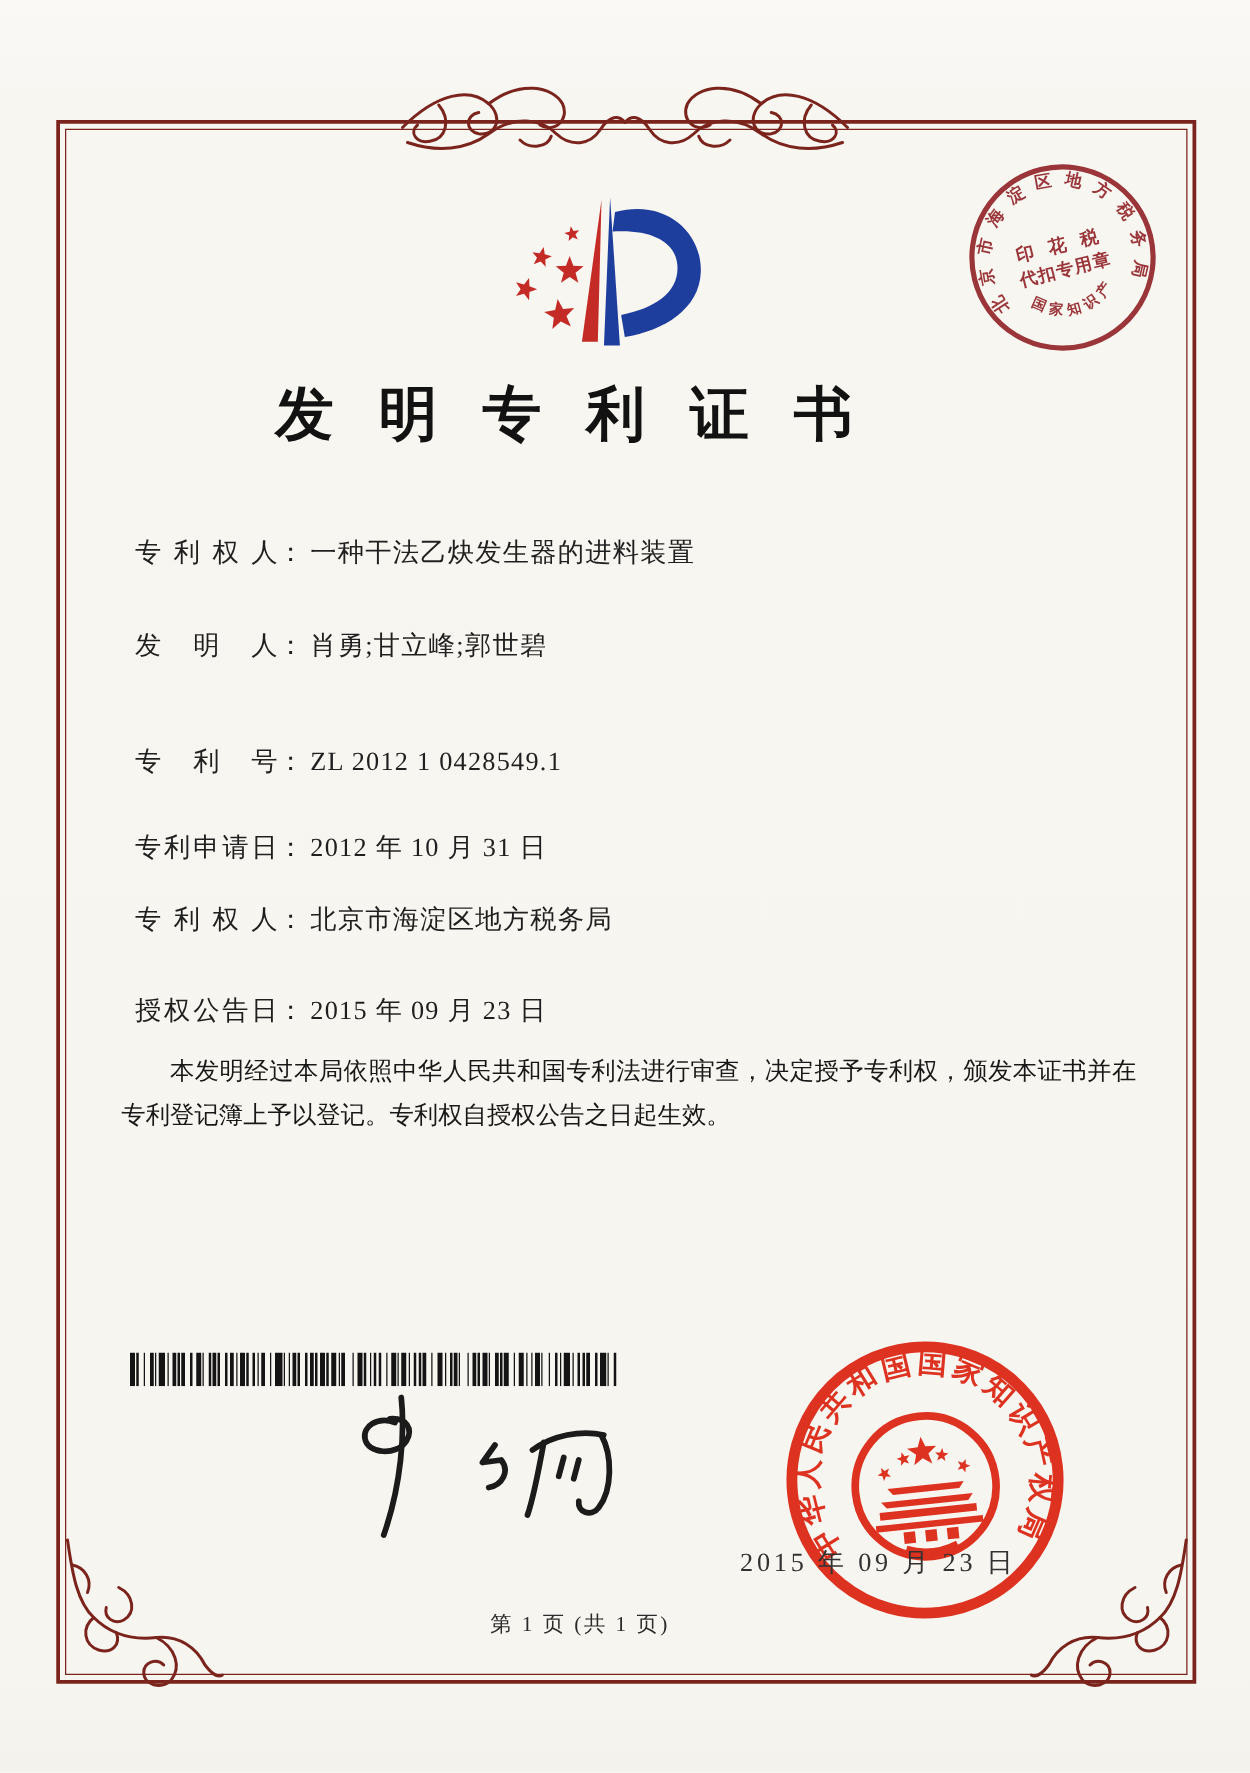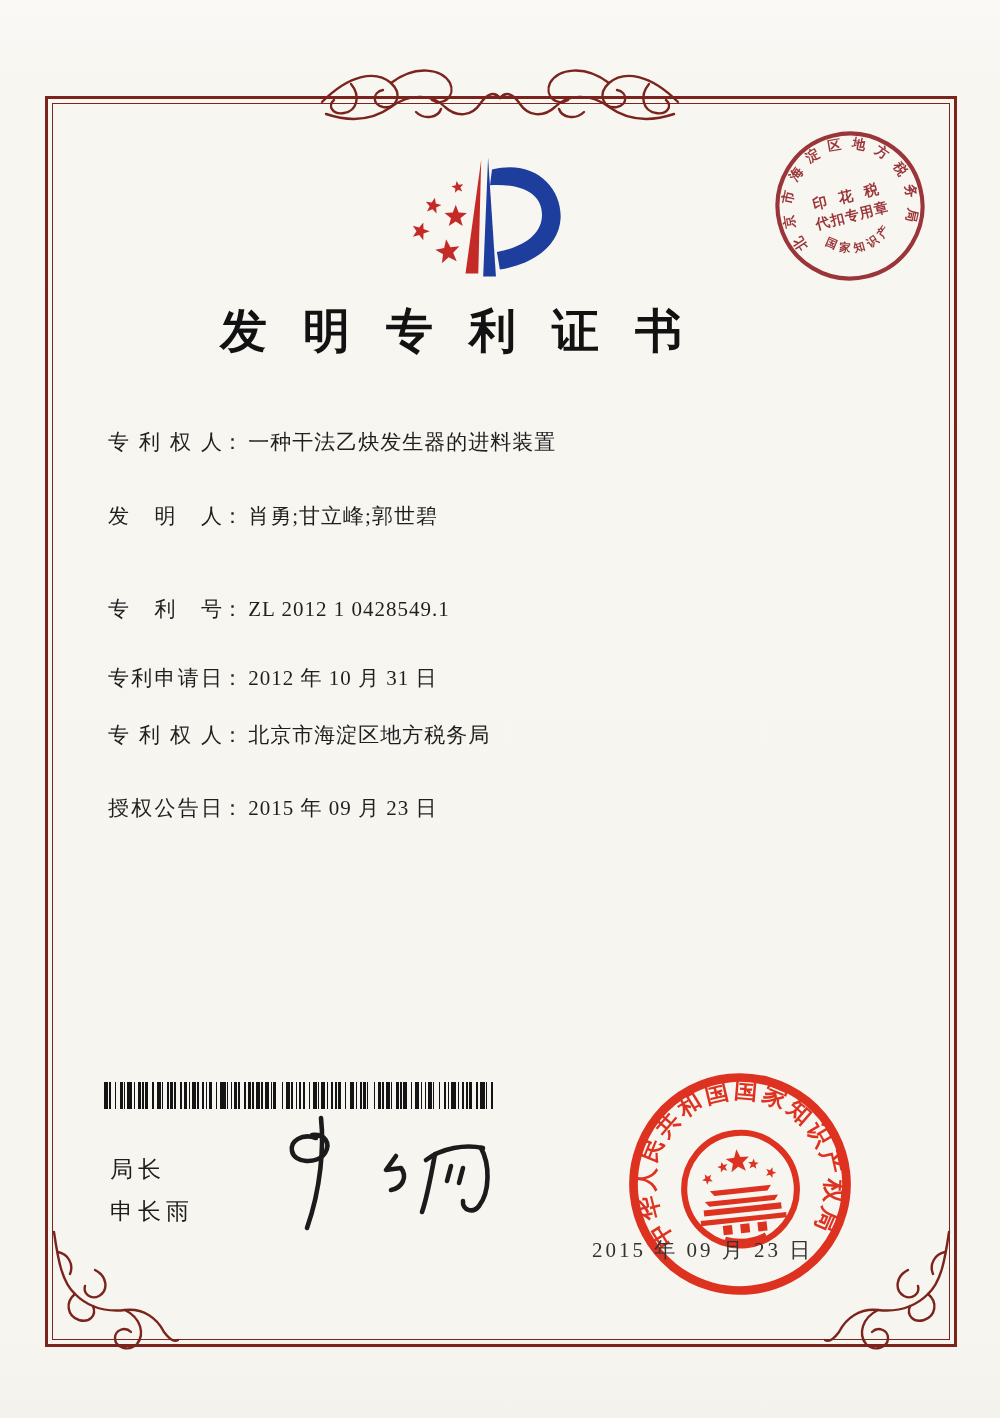--- a/index.html
+++ b/index.html
@@ -168,28 +168,25 @@
       <span class="field-label">专利权人</span><span class="field-colon">：</span>
       <span class="field-value">北京市海淀区地方税务局</span>
     </div>
     <div class="field-row" style="top:366px;">
       <span class="field-label">授权公告日</span><span class="field-colon">：</span>
       <span class="field-value">2015 年 09 月 23 日</span>
     </div>
   </div>
 
   <div class="body-text">
+    <p>本发明经过本局依照中华人民共和国专利法进行审查，决定授予专利权，颁发本证书并在专利登记簿上予以登记。专利权自授权公告之日起生效。</p>
   </div>
 
   <div class="barcode"><span style="width:3.8px"></span><i style="width:1.4px"></i><span style="width:1.4px"></span><i style="width:4.1px"></i><span style="width:1.4px"></span><i style="width:3.8px"></i><span style="width:2.7px"></span><i style="width:1.4px"></i><span style="width:1.4px"></span><i style="width:1.4px"></i><span style="width:5.7px"></span><i style="width:1.4px"></i><span style="width:1.4px"></span><i style="width:2.7px"></i><span style="width:2.7px"></span><i style="width:1.9px"></i><span style="width:1.4px"></span><i style="width:1.4px"></i><span style="width:2.7px"></span><i style="width:4.1px"></i><span style="width:1.9px"></span><i style="width:2.7px"></i><span style="width:4.1px"></span><i style="width:1.4px"></i><span style="width:1.4px"></span><i style="width:3.8px"></i><span style="width:1.4px"></span><i style="width:1.4px"></i><span style="width:2.7px"></span><i style="width:1.4px"></i><span style="width:1.9px"></span><i style="width:4.1px"></i><span style="width:1.4px"></span><i style="width:2.7px"></i><span style="width:2.7px"></span><i style="width:1.9px"></i><span style="width:1.4px"></span><i style="width:1.4px"></i><span style="width:4.1px"></span><i style="width:1.4px"></i><span style="width:1.9px"></span><i style="width:2.7px"></i><span style="width:2.7px"></span><i style="width:1.4px"></i><span style="width:1.4px"></span><i style="width:1.9px"></i><span style="width:2.7px"></span><i style="width:4.1px"></i><span style="width:1.4px"></span><i style="width:2.7px"></i><span style="width:5.7px"></span><i style="width:1.4px"></i><span style="width:1.4px"></span><i style="width:2.7px"></i><span style="width:1.4px"></span><i style="width:1.9px"></i><span style="width:2.7px"></span><i style="width:1.4px"></i><span style="width:1.4px"></span><i style="width:4.1px"></i><span style="width:1.9px"></span><i style="width:2.7px"></i><span style="width:2.7px"></span><i style="width:1.4px"></i><span style="width:1.4px"></span><i style="width:1.9px"></i><span style="width:4.1px"></span><i style="width:1.4px"></i><span style="width:1.4px"></span><i style="width:2.7px"></i><span style="width:3.8px"></span><i style="width:1.4px"></i><span style="width:1.4px"></span><i style="width:1.4px"></i><span style="width:2.7px"></span><i style="width:5.7px"></i><span style="width:1.4px"></span><i style="width:2.7px"></i><span style="width:4.1px"></span><i style="width:1.4px"></i><span style="width:1.9px"></span><i style="width:2.7px"></i><span style="width:1.4px"></span><i style="width:1.4px"></i><span style="width:2.7px"></span><i style="width:1.9px"></i><span style="width:1.4px"></span><i style="width:4.1px"></i><span style="width:1.4px"></span><i style="width:2.7px"></i><span style="width:3.8px"></span><i style="width:1.4px"></i><span style="width:1.4px"></span><i style="width:1.4px"></i><span style="width:4.1px"></span><i style="width:1.9px"></i><span style="width:1.4px"></span><i style="width:2.7px"></i><span style="width:2.7px"></span><i style="width:1.4px"></i><span style="width:1.9px"></span><i style="width:1.4px"></i><span style="width:2.7px"></span><i style="width:4.1px"></i><span style="width:1.4px"></span><i style="width:3.8px"></i><span style="width:4.1px"></span><i style="width:1.4px"></i><span style="width:1.4px"></span><i style="width:2.7px"></i><span style="width:1.9px"></span><i style="width:1.4px"></i><span style="width:2.7px"></span><i style="width:1.4px"></i><span style="width:1.4px"></span><i style="width:5.7px"></i><span style="width:1.4px"></span><i style="width:2.7px"></i><span style="width:2.7px"></span><i style="width:1.4px"></i><span style="width:1.9px"></span><i style="width:1.4px"></i><span style="width:4.1px"></span><i style="width:1.4px"></i><span style="width:1.4px"></span><i style="width:3.8px"></i><span style="width:2.7px"></span><i style="width:1.4px"></i><span style="width:1.4px"></span><i style="width:1.4px"></i><span style="width:3.8px"></span><i style="width:4.1px"></i><span style="width:1.4px"></span><i style="width:2.7px"></i><span style="width:4.1px"></span><i style="width:1.9px"></i><span style="width:1.4px"></span><i style="width:2.7px"></i><span style="width:1.4px"></span><i style="width:1.4px"></i><span style="width:3.8px"></span><i style="width:1.4px"></i><span style="width:1.4px"></span><i style="width:4.1px"></i><span style="width:1.4px"></span><i style="width:3.8px"></i><span style="width:2.7px"></span><i style="width:1.4px"></i><span style="width:1.4px"></span><i style="width:1.4px"></i><span style="width:5.7px"></span><i style="width:1.4px"></i><span style="width:1.4px"></span><i style="width:2.7px"></i><span style="width:2.7px"></span><i style="width:1.9px"></i><span style="width:1.4px"></span><i style="width:1.4px"></i><span style="width:2.7px"></span><i style="width:4.1px"></i><span style="width:1.9px"></span><i style="width:2.7px"></i><span style="width:4.1px"></span><i style="width:1.4px"></i><span style="width:1.4px"></span><i style="width:3.8px"></i><span style="width:1.4px"></span></div>
 
-  <div class="signer">
-    <div>局长</div>
-    <div>申长雨</div>
-  </div>
 
   <svg class="signature" viewBox="0 0 285 140">
     <path d="M 66,32 C 52,27 40,35 42,45 C 44,57 67,59 75,47 C 81,37 75,28 62,29"></path>
     <path d="M 71,12 C 74,40 71,82 57,122"></path>
     <path d="M 146,50 L 136,64 L 151,62 C 158,71 152,82 141,84"></path>
     <path d="M 176,54 C 192,42 215,38 233,42"></path>
     <path d="M 185,48 C 181,70 177,92 172,106"></path>
     <path d="M 231,42 C 240,58 240,86 229,100 C 223,108 212,104 213,95"></path>
     <path d="M 201,60 L 197,75"></path>
     <path d="M 213,62 L 209,77"></path>
@@ -215,14 +212,15 @@
       <rect class="seal-fill" x="-38" y="17" width="76" height="6"></rect>
       <rect class="seal-fill" x="-42" y="27" width="84" height="5"></rect>
       <rect class="seal-fill" x="-21" y="34" width="9" height="9"></rect>
       <rect class="seal-fill" x="-4" y="34" width="9" height="9"></rect>
       <rect class="seal-fill" x="13" y="34" width="9" height="9"></rect>
       <path class="seal-stroke" d="M -20,47 Q 0,55 20,47" stroke-width="5"></path>
     </g>
   </svg>
   <div class="seal-date">2015 年 09 月 23 日</div>
 
+  <div class="footer">第 1 页 (共 1 页)</div>
 
 </div>
 
 </body></html>

